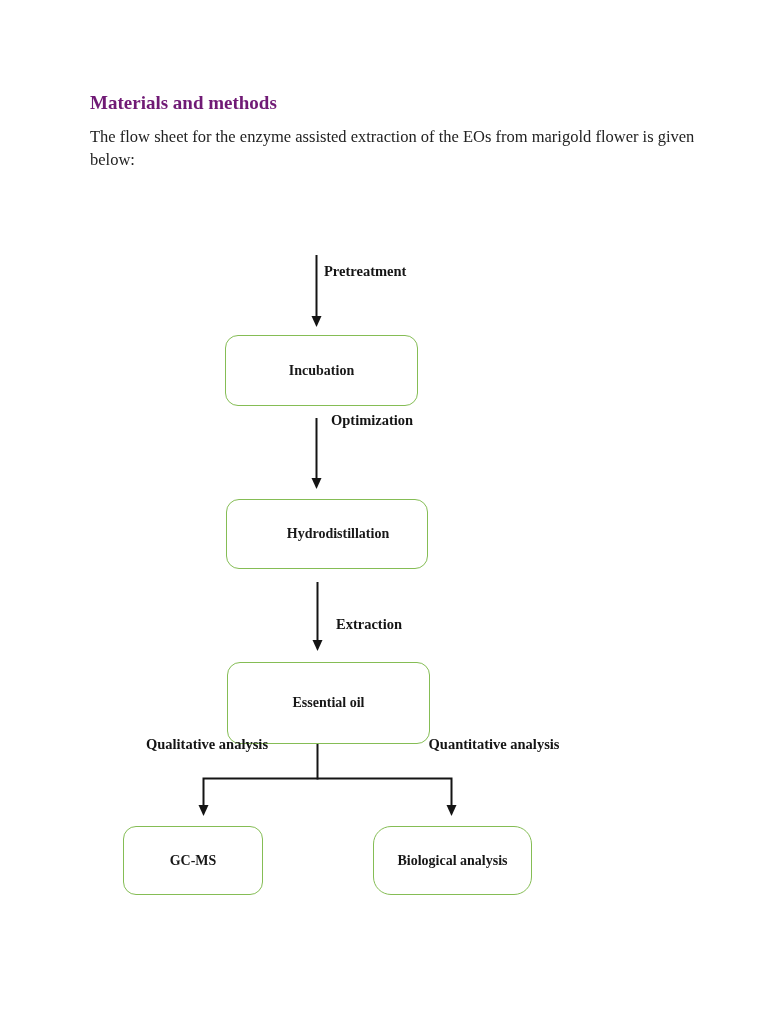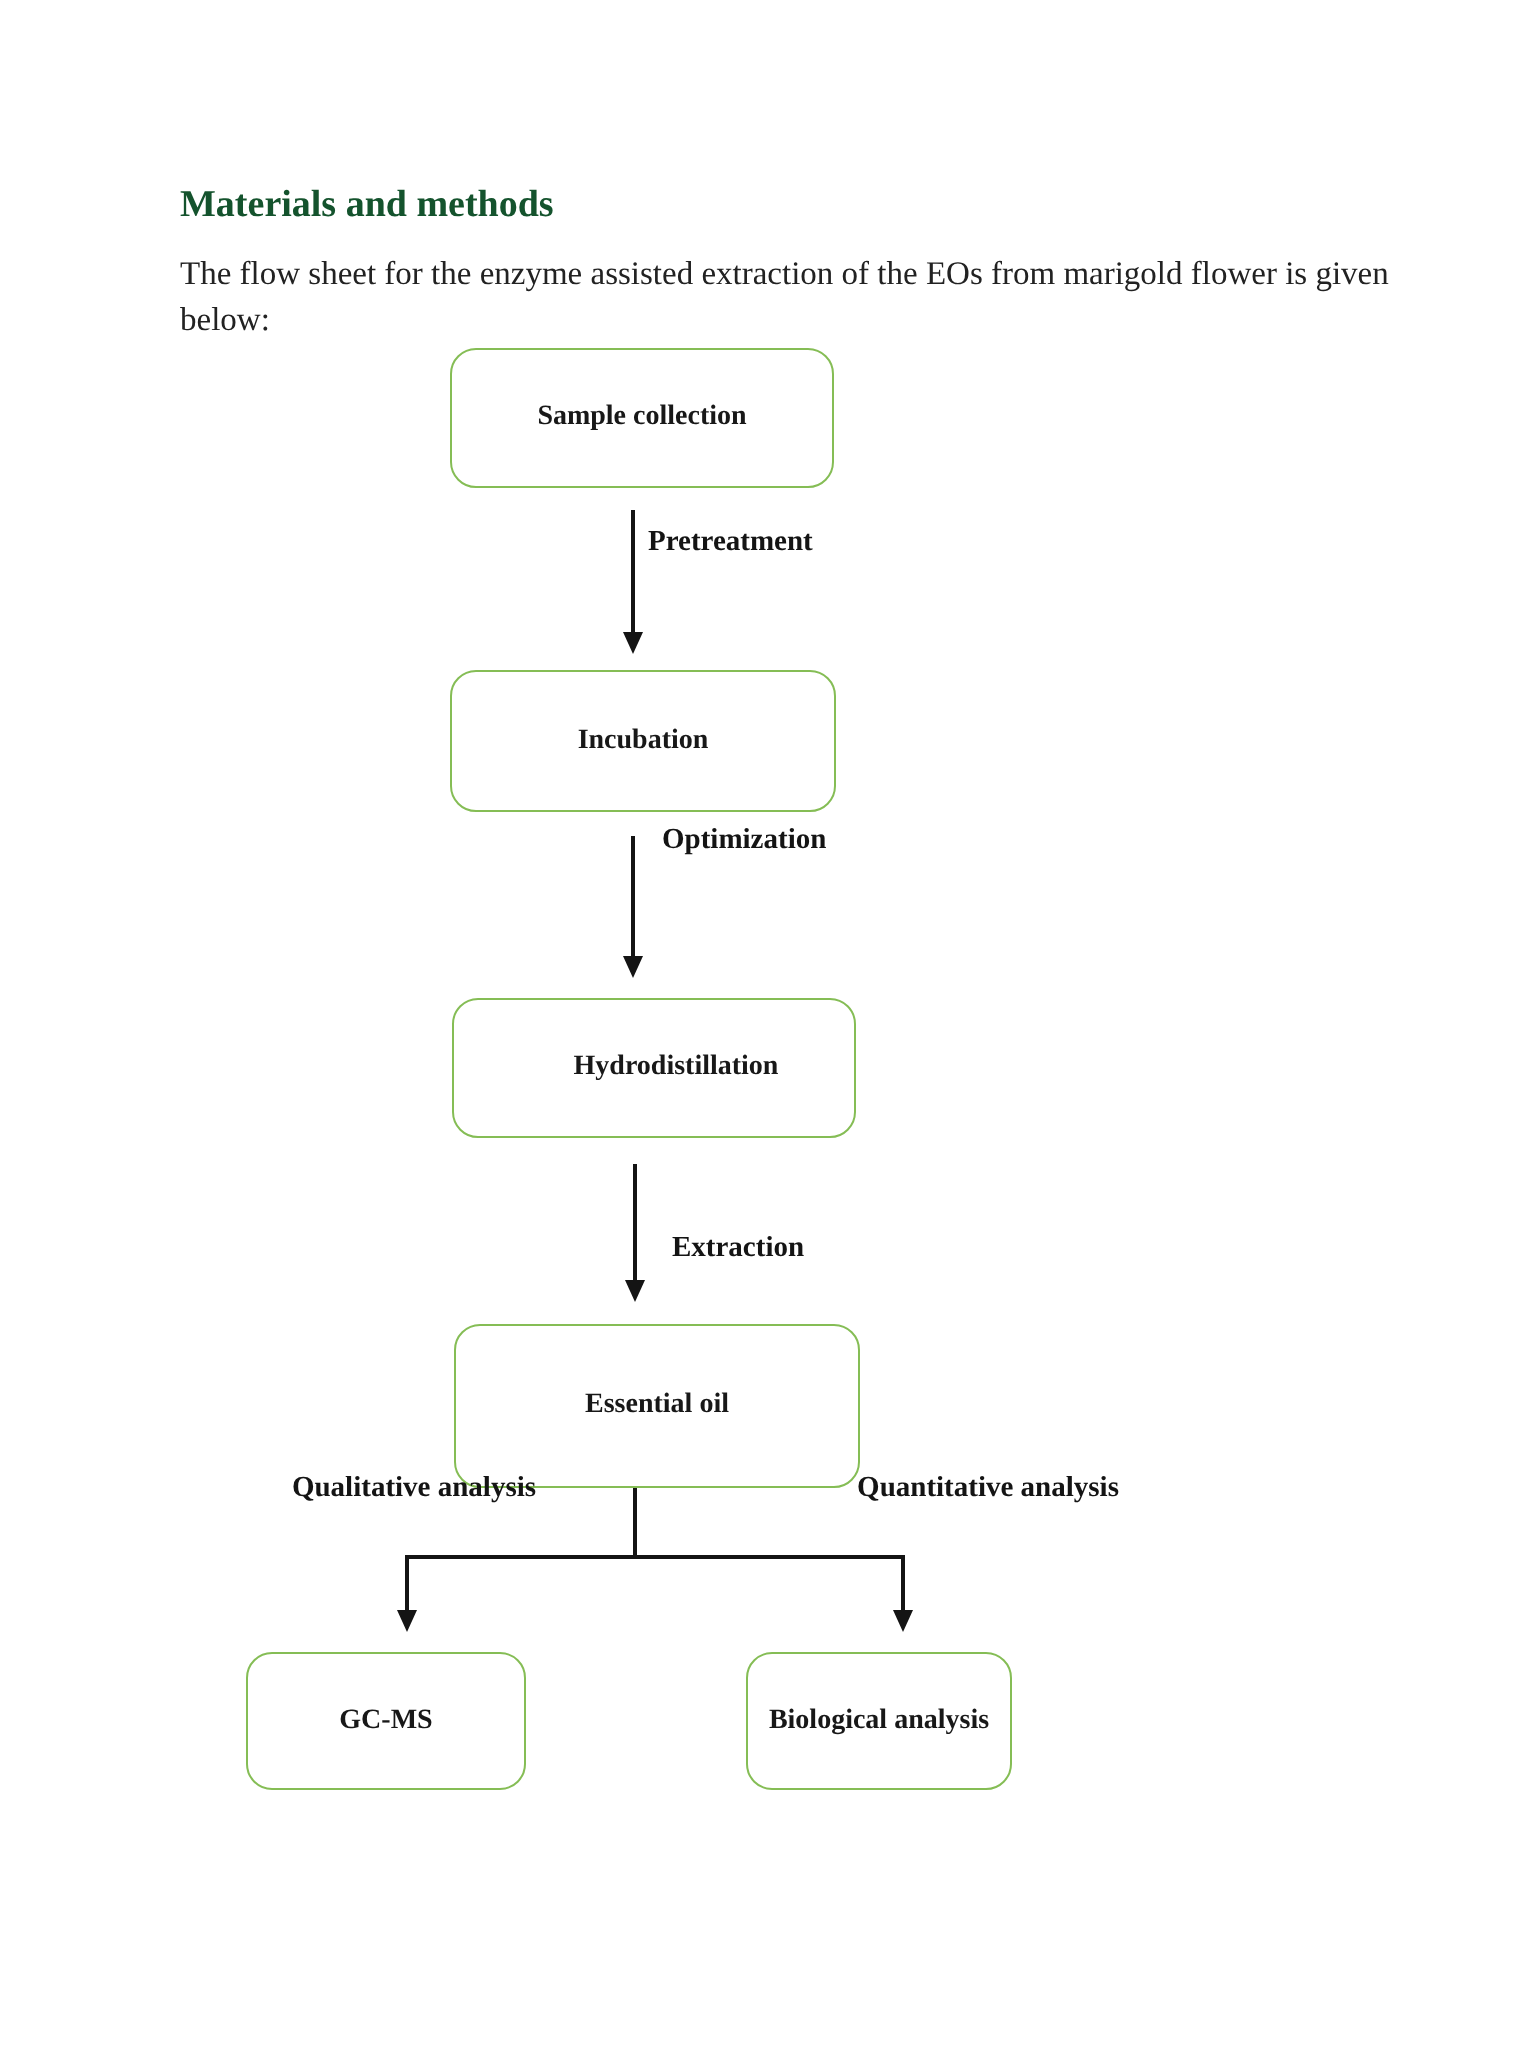--- a/index.html
+++ b/index.html
@@ -11,21 +11,21 @@
     font-family: "Liberation Serif", "DejaVu Serif", serif;
     color: #1a1a1a;
     overflow: hidden;
   }
   .heading {
     position: absolute;
     left: 90px;
     top: 92px;
     font-size: 19px;
     font-weight: bold;
-    color: #14532d;
+    color: #701a75;
     white-space: nowrap;
   }
   .intro {
     position: absolute;
     left: 90px;
     top: 125px;
     font-size: 16.5px;
     line-height: 23px;
     color: #222222;
   }
@@ -41,21 +41,21 @@
     font-weight: bold;
     font-size: 14px;
     color: #181818;
     text-align: center;
   }
   #node-sample        { left: 225px; top: 174px; width: 192px; height: 70px; }
   #node-incubation    { left: 225px; top: 335px; width: 193px; height: 71px; align-items: center; }
   #node-hydro         { left: 226px; top: 499px; width: 202px; height: 70px; padding-left: 22px; }
   #node-oil           { left: 227px; top: 662px; width: 203px; height: 82px; }
   #node-gcms          { left: 123px; top: 826px; width: 140px; height: 69px; }
-  #node-bio           { left: 373px; top: 826px; width: 133px; height: 69px; }
+  #node-bio           { left: 373px; top: 826px; width: 159px; height: 69px; border-radius: 18px; }
   .edge-label {
     position: absolute;
     font-weight: bold;
     font-size: 14.5px;
     color: #141414;
     white-space: nowrap;
   }
   #lbl-pretreatment { left: 324px; top: 263px; }
   #lbl-optimization { left: 331px; top: 412px; }
   #lbl-extraction   { left: 336px; top: 616px; }
@@ -91,23 +91,20 @@
 
     <line x1="317.5" y1="582" x2="317.5" y2="641"></line>
     <polygon points="312.5,640 322.5,640 317.5,651"></polygon>
 
     <line x1="317.5" y1="736" x2="317.5" y2="779.5"></line>
     <polyline points="203.5,806 203.5,778.5 451.5,778.5 451.5,806"></polyline>
     <polygon points="198.5,805 208.5,805 203.5,816"></polygon>
     <polygon points="446.5,805 456.5,805 451.5,816"></polygon>
   </svg>
 
-  <div class="node" id="node-sample">
-    <span>Sample collection</span>
-  </div>
   <div class="node" id="node-incubation">
     <span>Incubation</span>
   </div>
   <div class="node" id="node-hydro">
     <span>Hydrodistillation</span>
   </div>
   <div class="node" id="node-oil">
     <span>Essential oil</span>
   </div>
   <div class="node" id="node-gcms">

